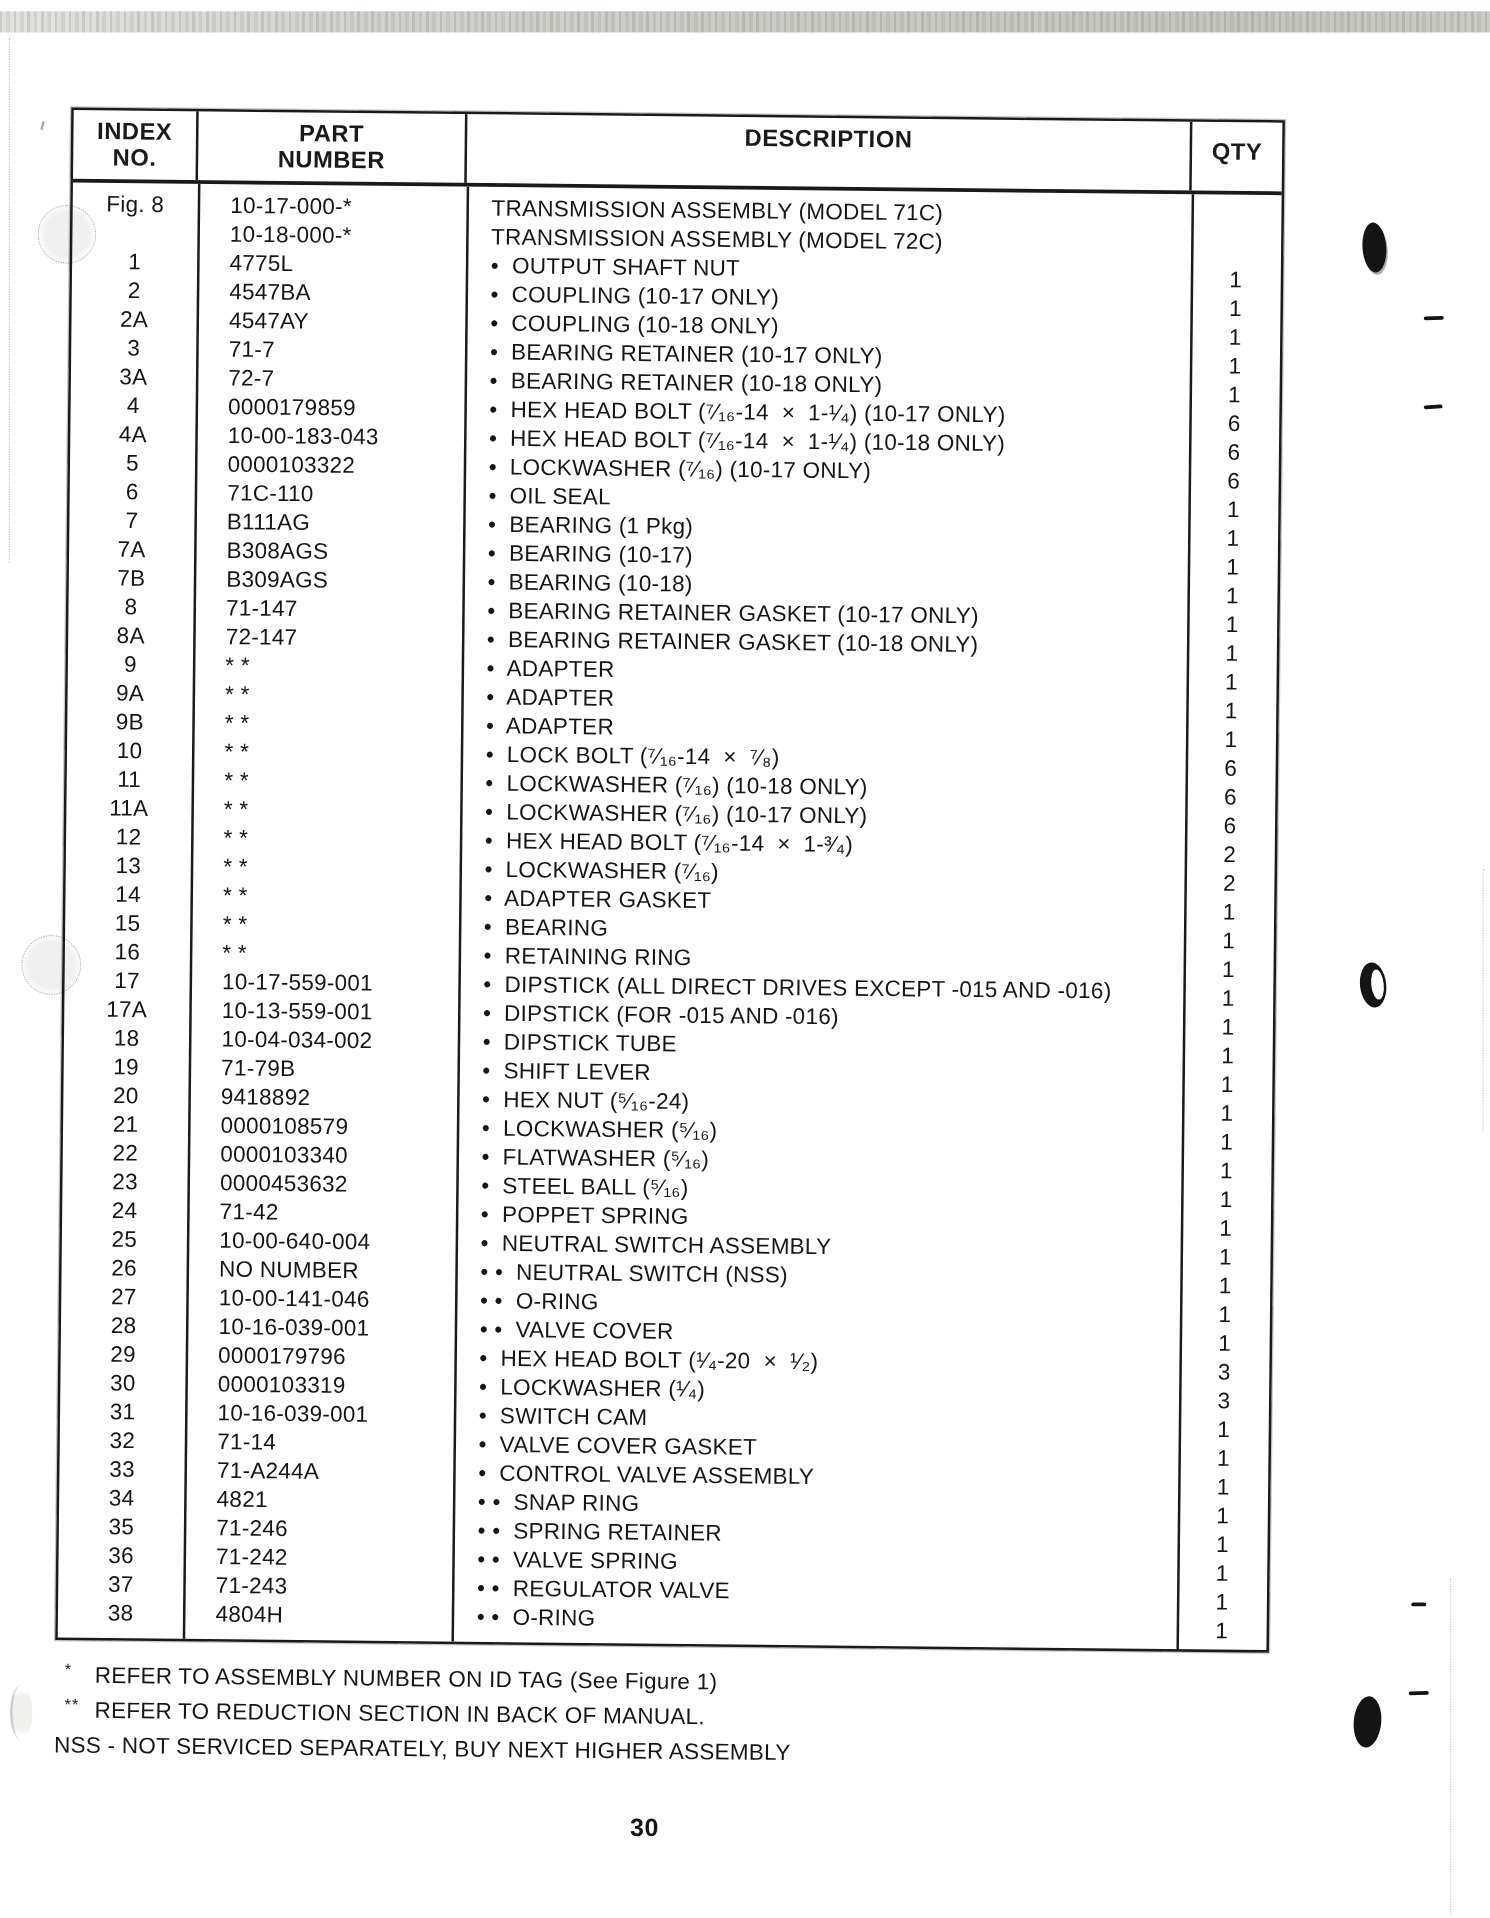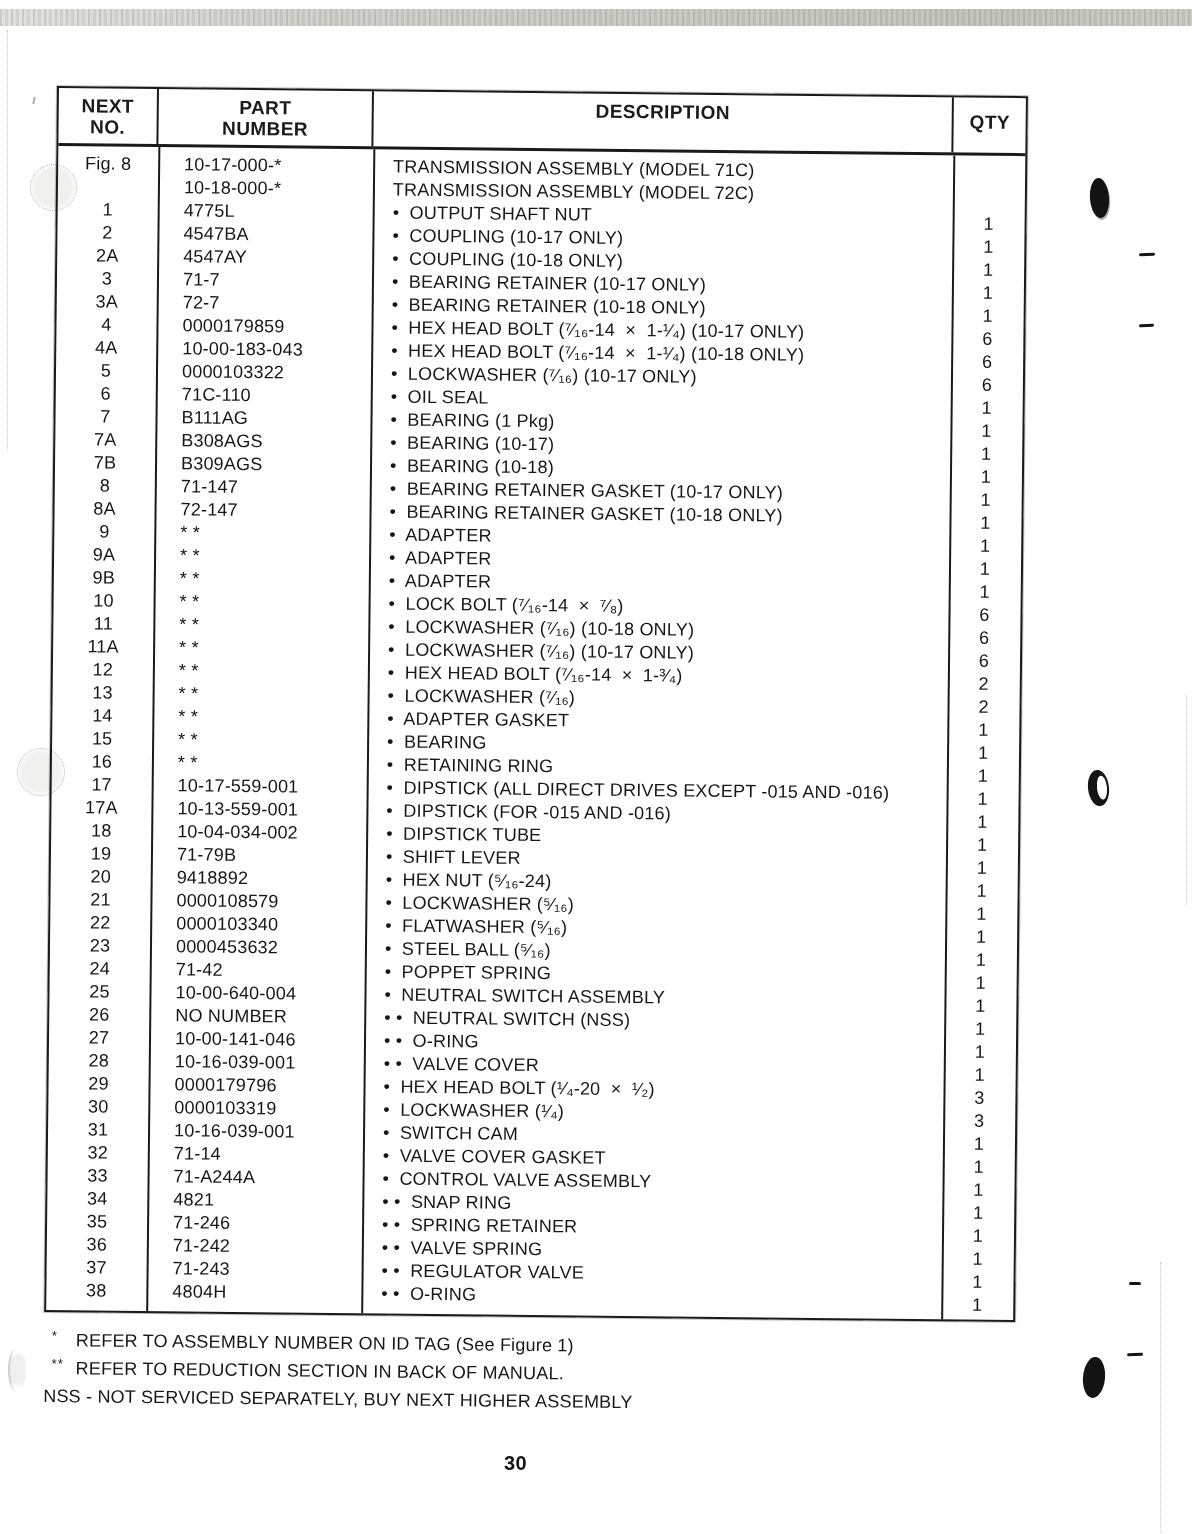--- a/index.html
+++ b/index.html
@@ -103,21 +103,21 @@
 <div class="ink-blob blob-3"></div>
 <div class="pen-dash dash-1"></div>
 <div class="pen-dash dash-2"></div>
 <div class="pen-dash dash-3"></div>
 <div class="pen-dash dash-4"></div>
 
 <div class="scan-wrap">
   <div class="parts-table">
     <div class="thead">
       <div class="th col-index">
-        <div>NEXT</div>
+        <div>INDEX</div>
         <div>NO.</div>
       </div>
       <div class="th col-part">
         <div>PART</div>
         <div>NUMBER</div>
       </div>
       <div class="th col-desc">
         <div>DESCRIPTION</div>
       </div>
       <div class="th col-qty" style="padding-top:14px;">

